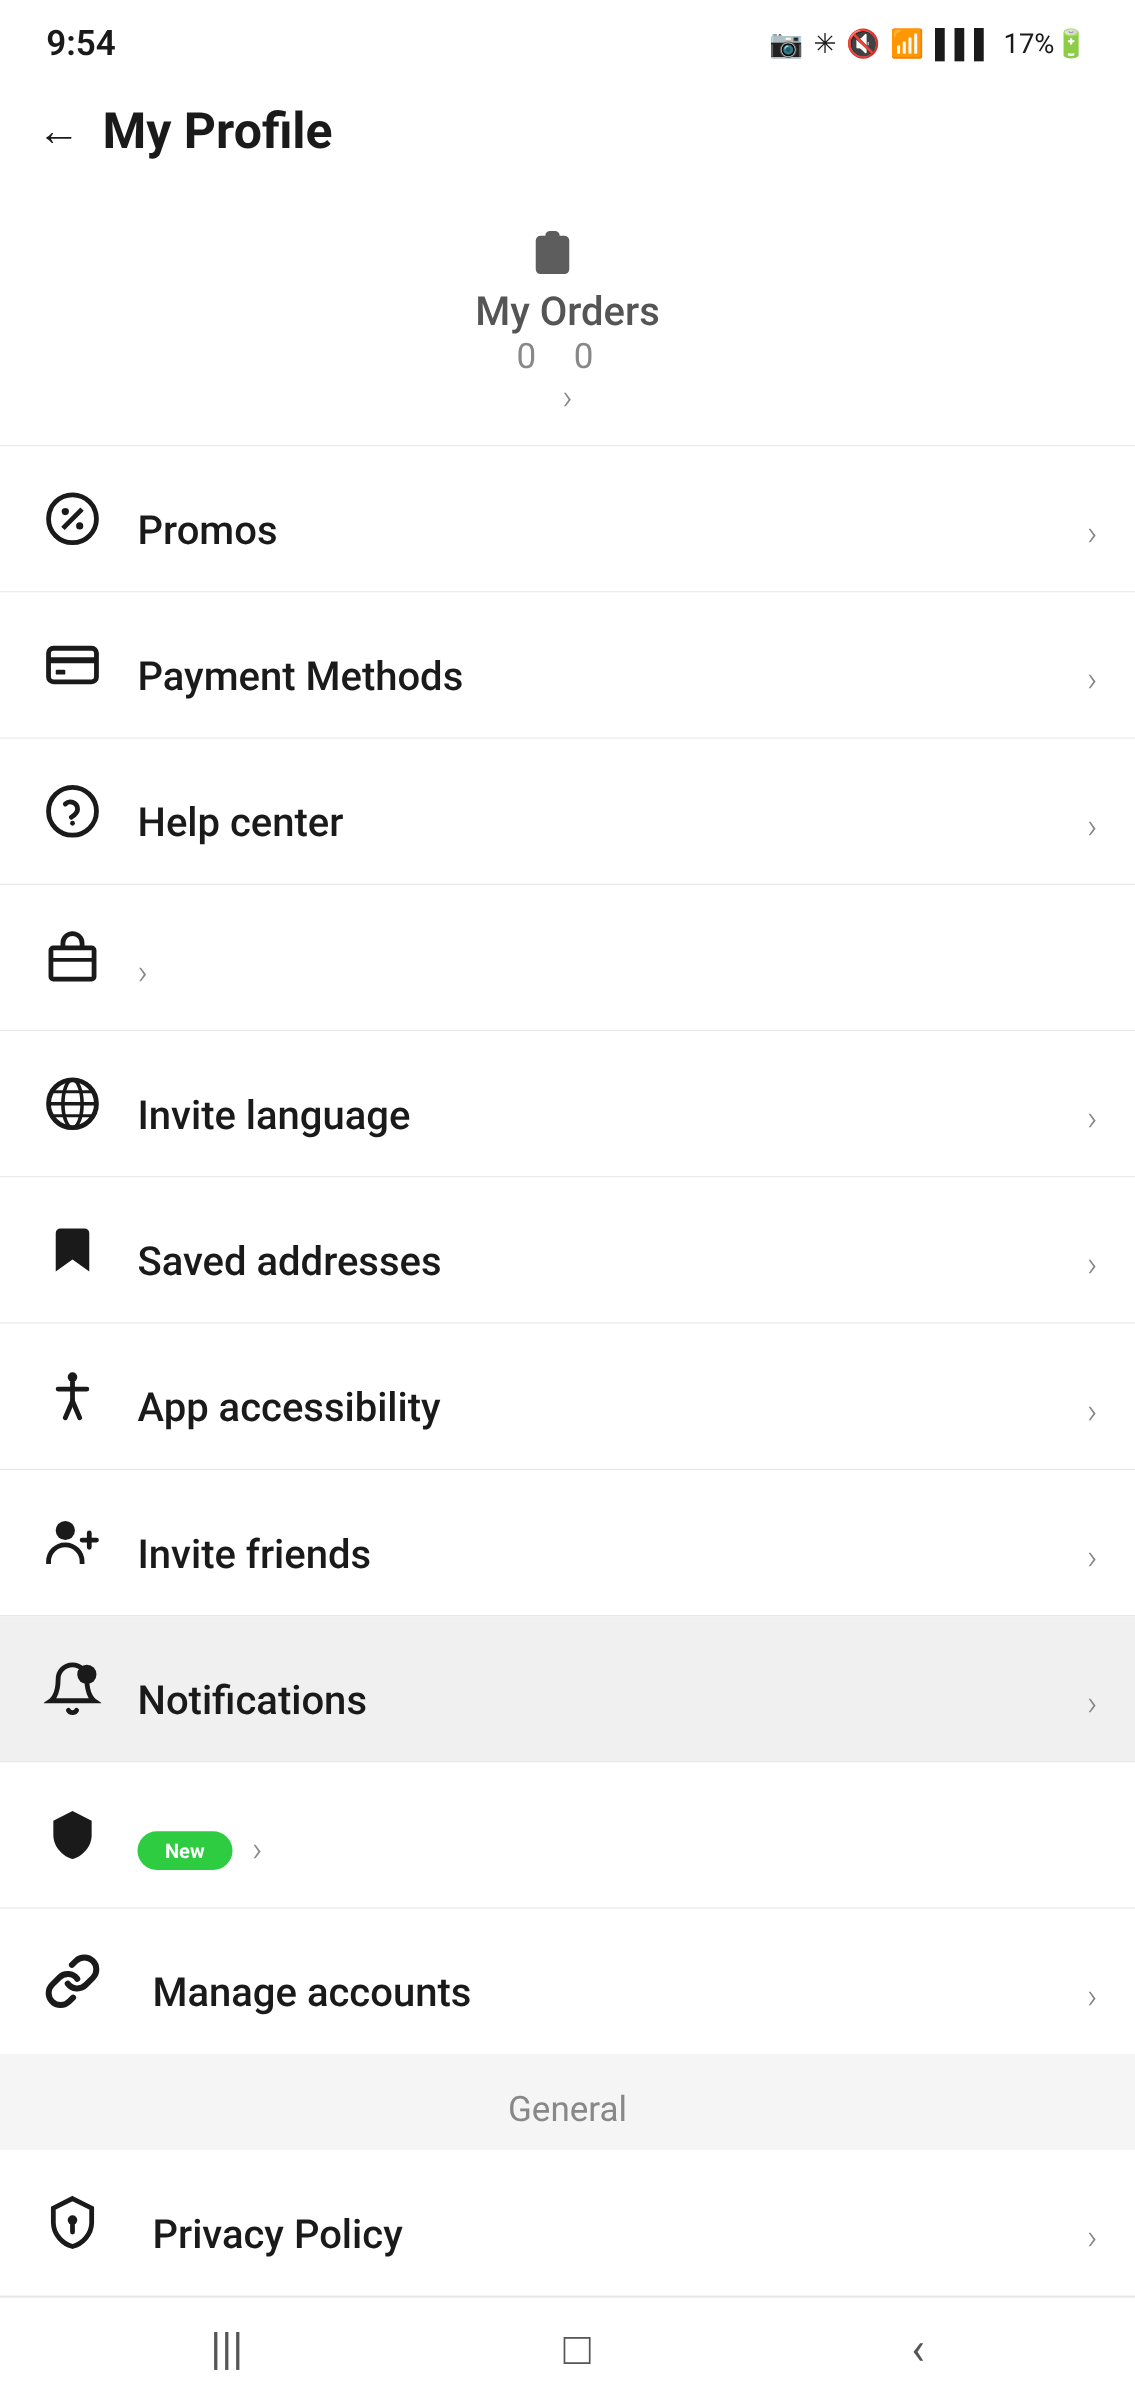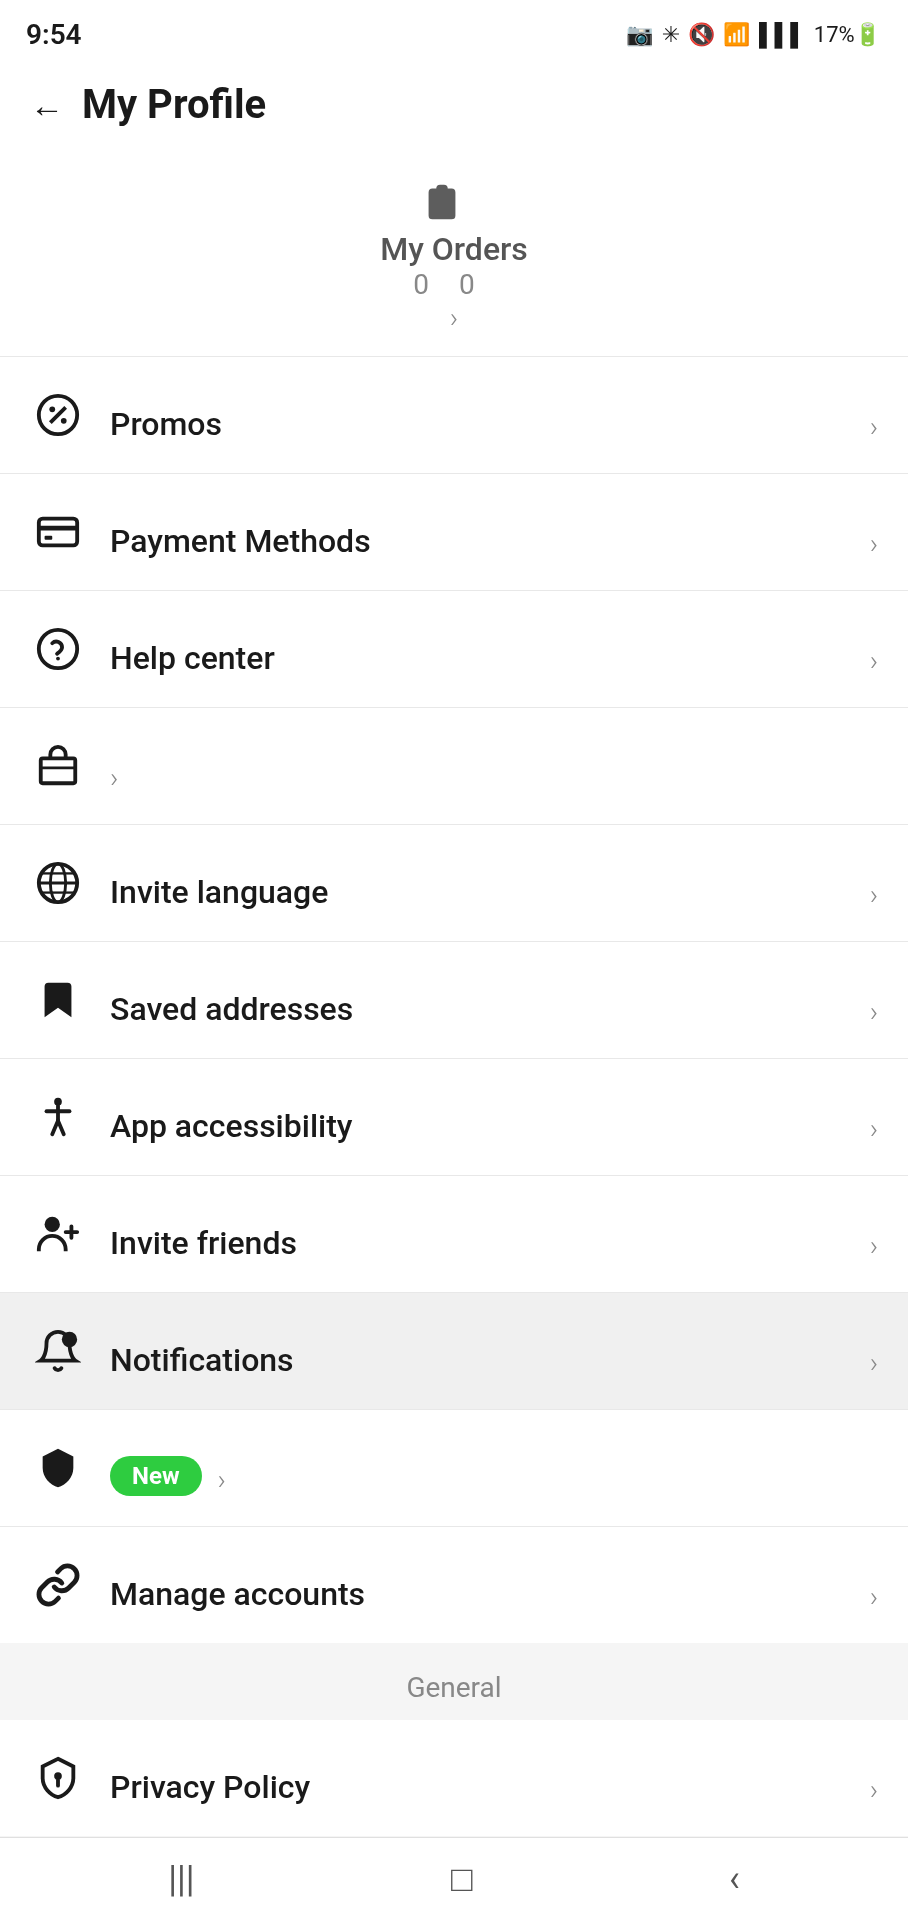--- a/index.html
+++ b/index.html
@@ -11,21 +11,21 @@
       background: #f5f5f5;
       font-family: -apple-system, BlinkMacSystemFont, 'Segoe UI', Roboto, sans-serif;
       color: #1a1a1a;
     }
 
     
     .status-bar {
       display: flex;
       justify-content: space-between;
       align-items: center;
-      padding: 18px 26px 10px;
+      padding: 18px 37px 10px;
       background: #fff;
     }
     .status-time {
       font-size: 28px;
       font-weight: 600;
     }
     .status-icons {
       display: flex;
       align-items: center;
       gap: 8px;
@@ -63,20 +63,21 @@
       align-items: flex-end;
       padding: 30px 30px;
       border-bottom: 1px solid #e8e8e8;
       cursor: pointer;
       background: #fff;
       position: relative;
     }
 
     .menu-item:last-child {
       border-bottom: none;
+      gap: 12px;
     }
 
     .menu-item-icon {
       width: 56px;
       height: 56px;
       display: flex;
       align-items: center;
       justify-content: center;
       flex-shrink: 0;
       margin-right: 24px;
@@ -93,21 +94,21 @@
       font-size: 32px;
       font-weight: 500;
       color: #1a1a1a;
     }
 
     .menu-item-badge {
       background: #2ecc40;
       color: #fff;
       border-radius: 30px;
       padding: 6px 22px;
-      font-size: 24px;
+      font-size: 16px;
       font-weight: 700;
       margin-right: 16px;
     }
 
     .chevron {
       color: #888;
       font-size: 28px;
       font-weight: 300;
     }
 

